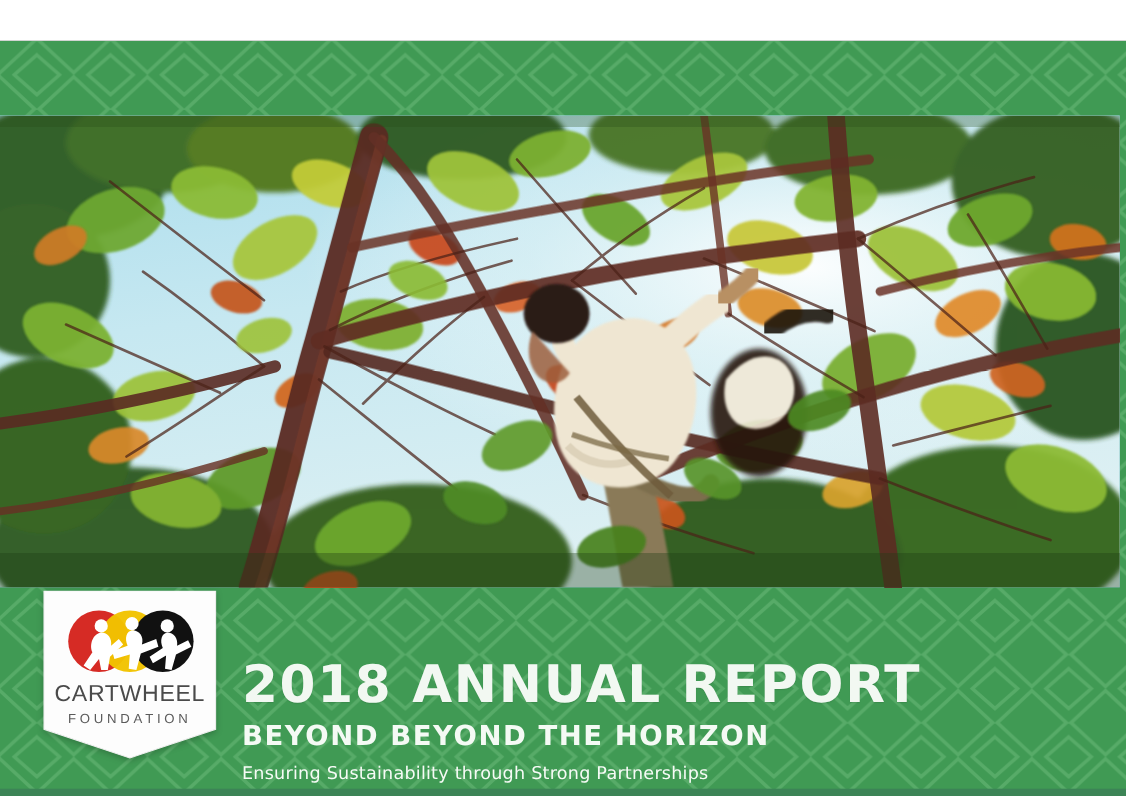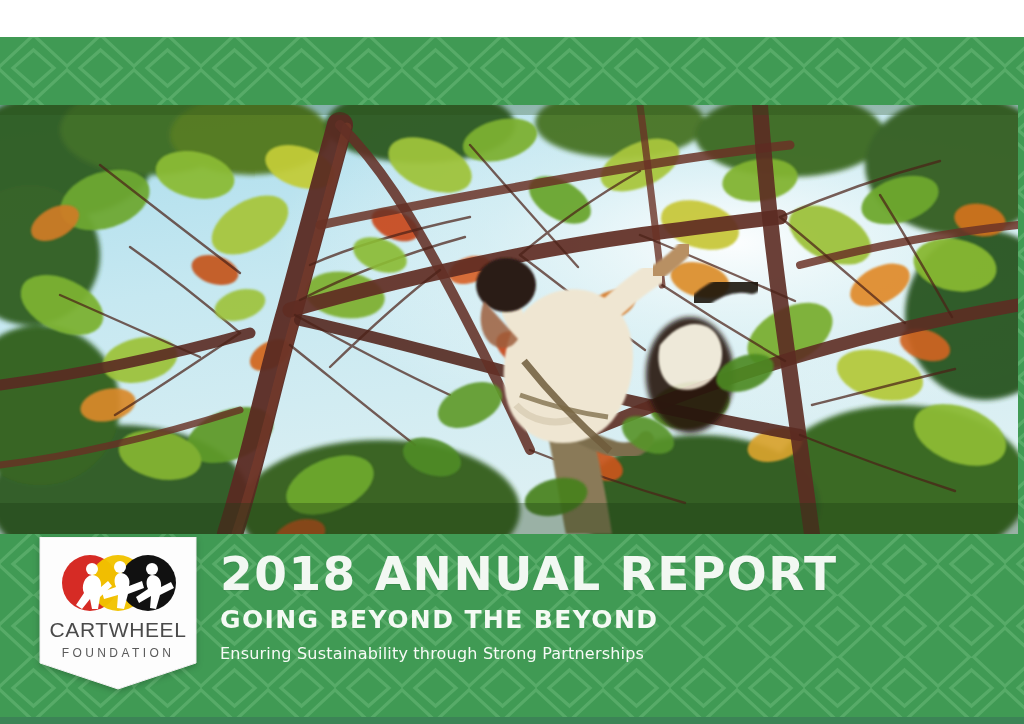--- a/index.html
+++ b/index.html
@@ -53,21 +53,21 @@
     left:38px; top:500px;
     width:160px; height:163px;
     z-index:6;
     filter:drop-shadow(0 2px 3px rgba(0,0,0,0.22));
   }
   .logo-badge svg { display:block; width:100%; height:100%; }
 
   
   .title-block {
     position:absolute;
-    left:220px; top:512px;
+    left:220px; top:561px;
     z-index:6;
     color:#ffffff;
   }
   .report-title {
     font-family:"DejaVu Sans", sans-serif;
     font-size:47px;
     line-height:50px;
     font-weight:700;
     letter-spacing:1.5px;
     color:#f2f8f2;
@@ -319,17 +319,17 @@
         </g>
       </g>
 
       <text x="80" y="100" text-anchor="middle" font-family="Liberation Sans, sans-serif" font-size="21" letter-spacing="0.6" fill="#4a4a4a">CARTWHEEL</text>
       <text x="80" y="120" text-anchor="middle" font-family="Liberation Sans, sans-serif" font-size="12" letter-spacing="3.4" fill="#5a5a5a">FOUNDATION</text>
     </svg>
   </div>
 
   <div class="title-block">
     <div class="report-title">2018 ANNUAL REPORT</div>
-    <div class="report-subtitle">GOING BEYOND THE BEYOND</div>
+    <div class="report-subtitle">BEYOND BEYOND THE HORIZON</div>
     <div class="report-tagline">Ensuring Sustainability through Strong Partnerships</div>
   </div>
 
 </div>
 
 </body></html>

